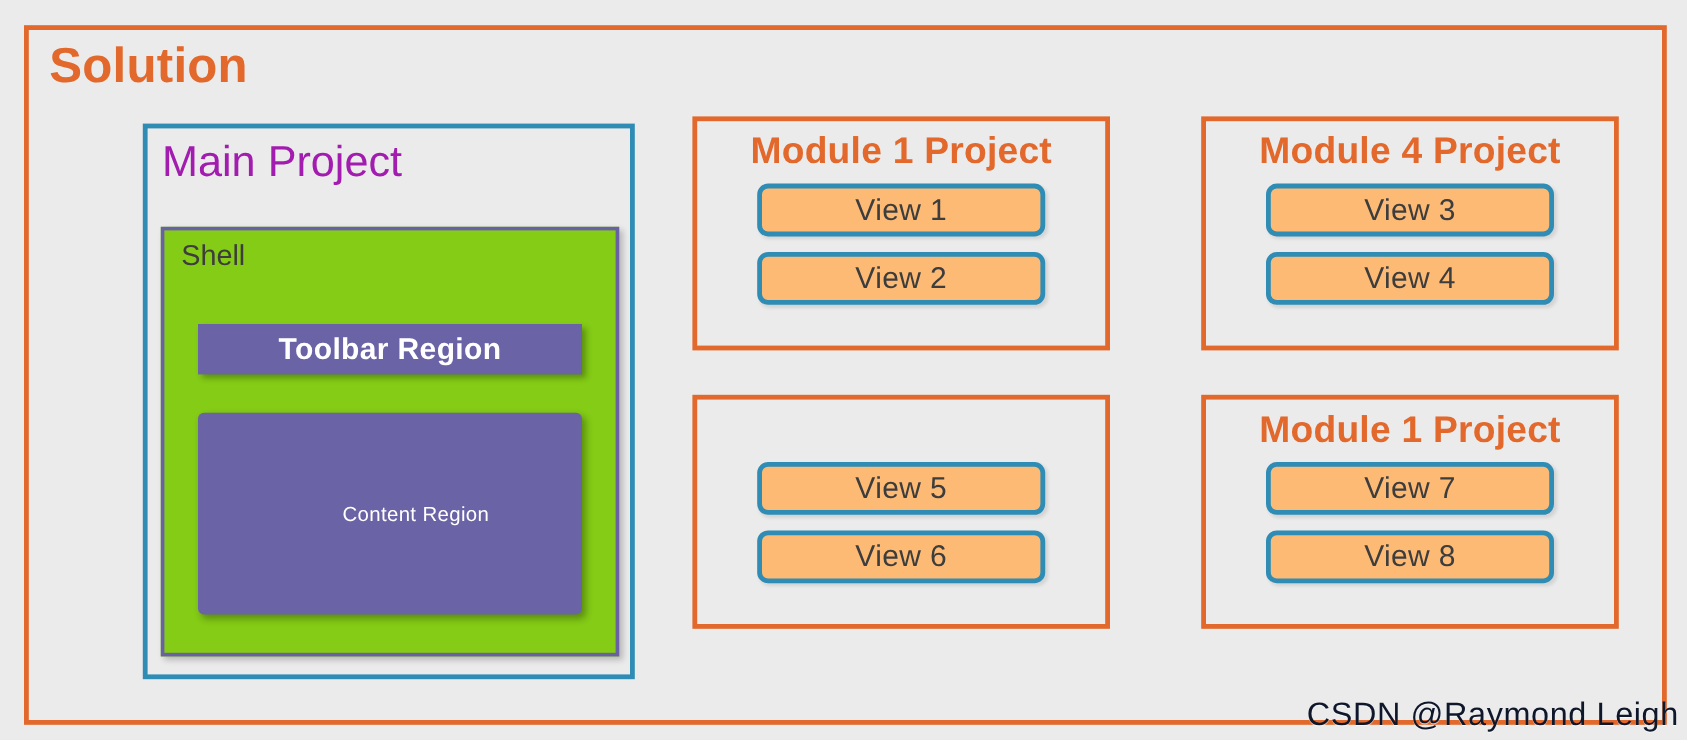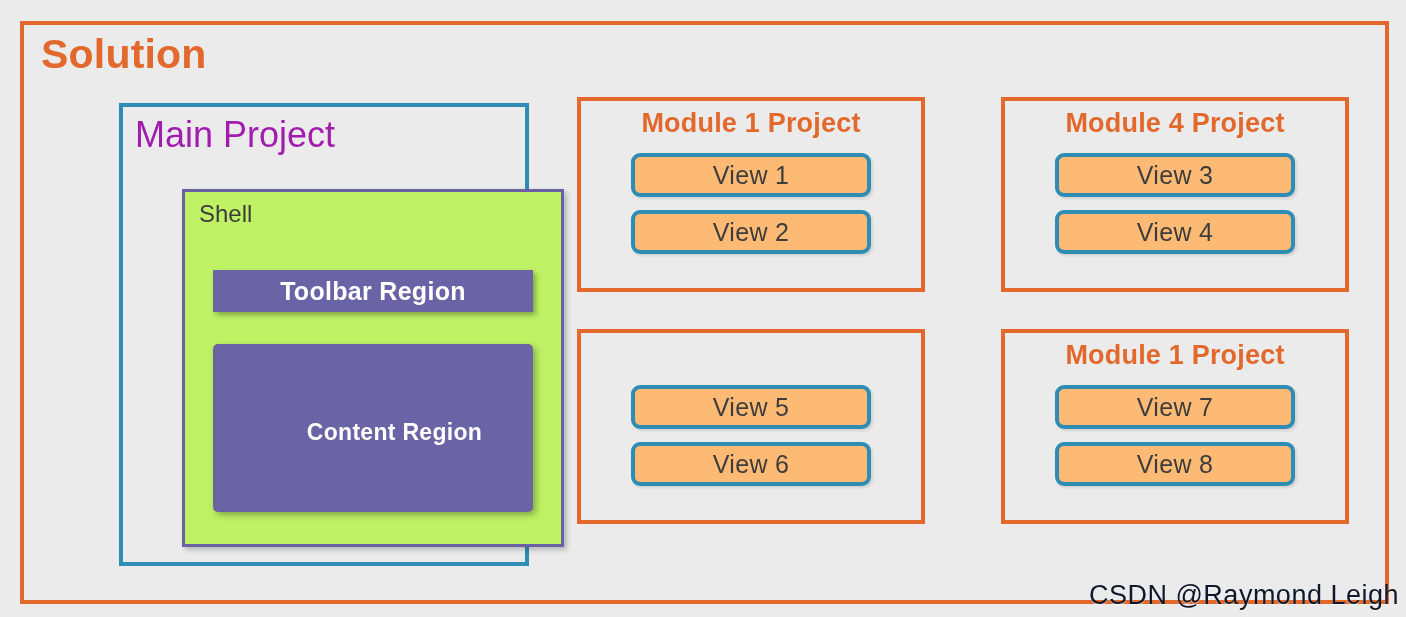--- a/index.html
+++ b/index.html
@@ -65,23 +65,22 @@
 
   
   #shell-box {
     position: absolute;
     left: 11px;
     top: 82px;
     width: 382px;
     height: 358px;
     box-sizing: border-box;
     border: 3px solid #6a61a5;
-    background: #bef264;
+    background: #84cc16;
     box-shadow: 3px 3px 5px rgba(0,0,0,0.22);
-    margin-left: 48px;
   }
 
   #shell-title {
     position: absolute;
     left: 14px;
     top: 9px;
     font-size: 24px;
     font-weight: normal;
     color: #3d3d3d;
     line-height: 1.1;
@@ -117,22 +116,22 @@
     background: #6a63a5;
     border-radius: 5px;
     box-shadow: 3px 3px 6px rgba(0,0,0,0.30);
   }
   #content-region .region-label {
     position: absolute;
     left: 0;
     right: 0;
     top: 75px;
     text-align: center;
-    font-size: 23px;
-    font-weight: bold;
+    font-size: 17px;
+    font-weight: normal;
     color: #ffffff;
     letter-spacing: 0.3px;
     white-space: nowrap;
     padding-left: 43px;
   }
 
   
   .module-box {
     position: absolute;
     box-sizing: border-box;
@@ -145,21 +144,21 @@
   .module-box.col2 { left: 977px; }
   .module-box.row1 { top: 72px; }
   .module-box.row2 { top: 304px; }
 
   .module-title {
     position: absolute;
     left: 0;
     right: 0;
     top: 7px;
     text-align: center;
-    font-size: 27px;
+    font-size: 31px;
     font-weight: bold;
     color: #e2682b;
     letter-spacing: 0.2px;
     white-space: nowrap;
   }
 
   .view-list {
     position: absolute;
     left: 0;
     right: 0;

